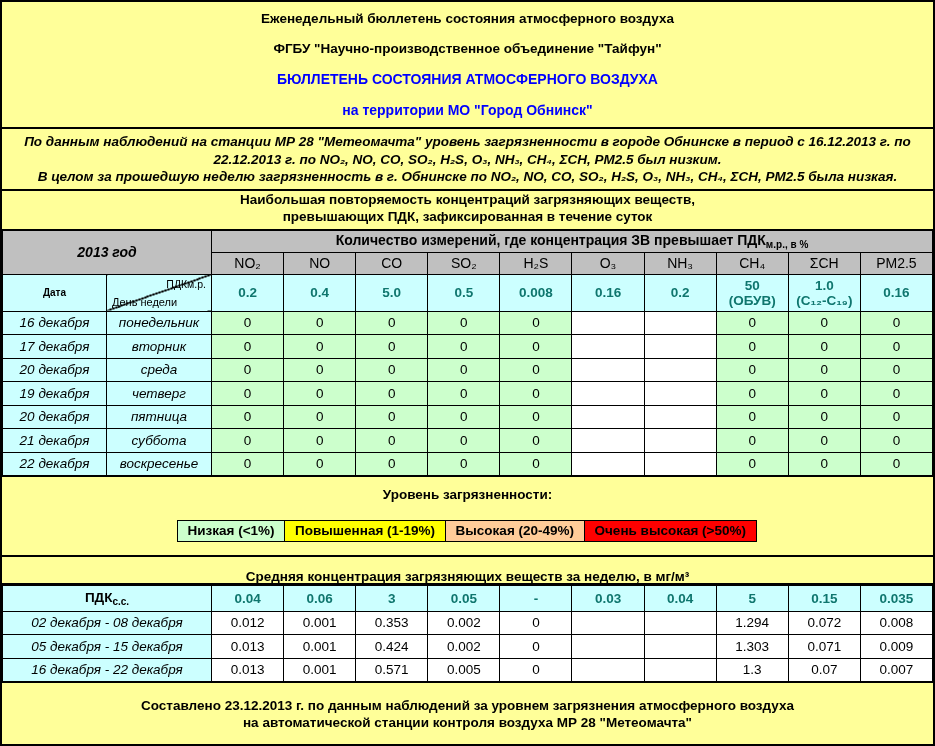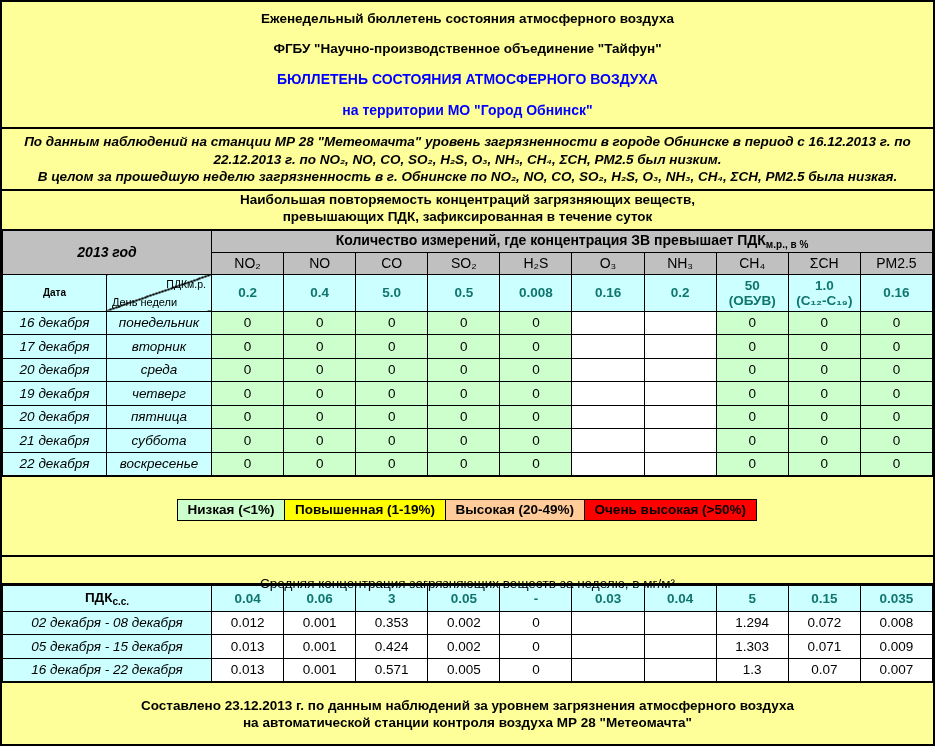--- a/index.html
+++ b/index.html
@@ -48,21 +48,21 @@
   .r-data td { height: 23.5px; }
   .d-lab { font-weight: normal; font-style: italic; }
   
   .legend { height: 80px; border-bottom: 2px solid #000; text-align: center; padding-top: 10px; }
   .legend-title { font-weight: bold; font-size: 13.5px; margin-bottom: 6px; }
   .legend-row { display: flex; justify-content: center; }
   .legend-cell { border: 1.5px solid #000; margin-left: -1.5px; padding: 2px 10px 3px 10px;
                  font-weight: bold; font-size: 13.5px; margin-top: 12px; }
   
   .t2-title { height: 28px; border-bottom: 2px solid #000; text-align: center;
-              font-weight: normal; font-size: 13.5px; padding-top: 19px; }
+              font-weight: bold; font-size: 13.5px; padding-top: 12px; }
   .t2 { border-bottom: 2px solid #000; }
   .r-pdk2 td { height: 26px; }
   .pdk-ss { font-weight: bold; }
   .sub-ss { font-size: 10px; vertical-align: -3px; font-weight: bold; }
   
   .foot { text-align: center; padding-top: 14px; }
   .foot p { font-weight: bold; font-size: 13.5px; line-height: 17.5px; }
 </style>
 </head>
 <body>
@@ -232,20 +232,21 @@
       <td class="w"></td>
       <td class="w"></td>
       <td class="g">0</td>
       <td class="g">0</td>
       <td class="g">0</td>
     </tr>
   </tbody>
     </table>
 
   <div class="legend">
+    <div class="legend-title">Уровень загрязненности:</div>
     <div class="legend-row">
       <span class="legend-cell" style="background-color: rgb(204, 255, 204);">Низкая (&lt;1%)</span>
       <span class="legend-cell" style="background-color: rgb(255, 255, 0);">Повышенная (1-19%)</span>
       <span class="legend-cell" style="background-color: rgb(255, 204, 153);">Высокая (20-49%)</span>
       <span class="legend-cell" style="background-color: rgb(255, 0, 0);">Очень высокая (&gt;50%)</span>
     </div>
   </div>
 
   <div class="t2-title">Средняя концентрация загрязняющих веществ за неделю, в мг/м³</div>
   <table class="t2">

